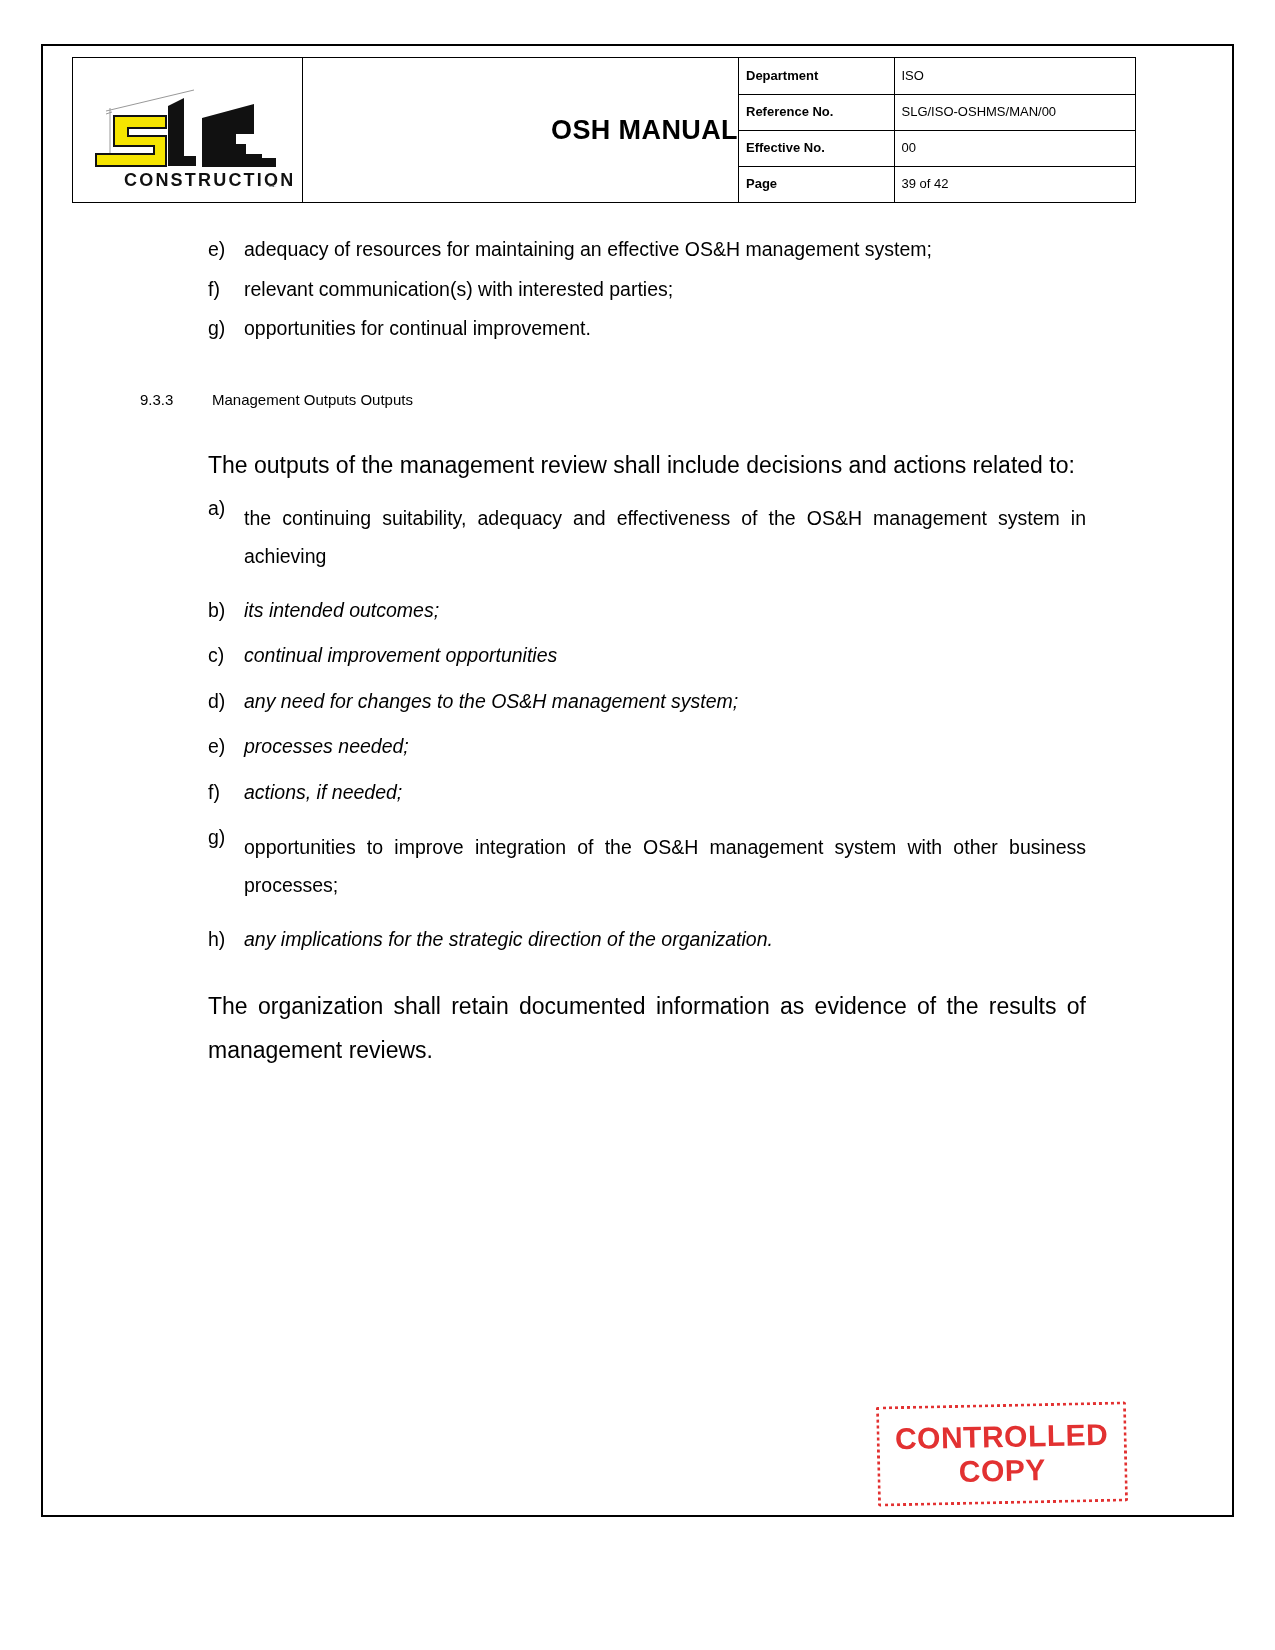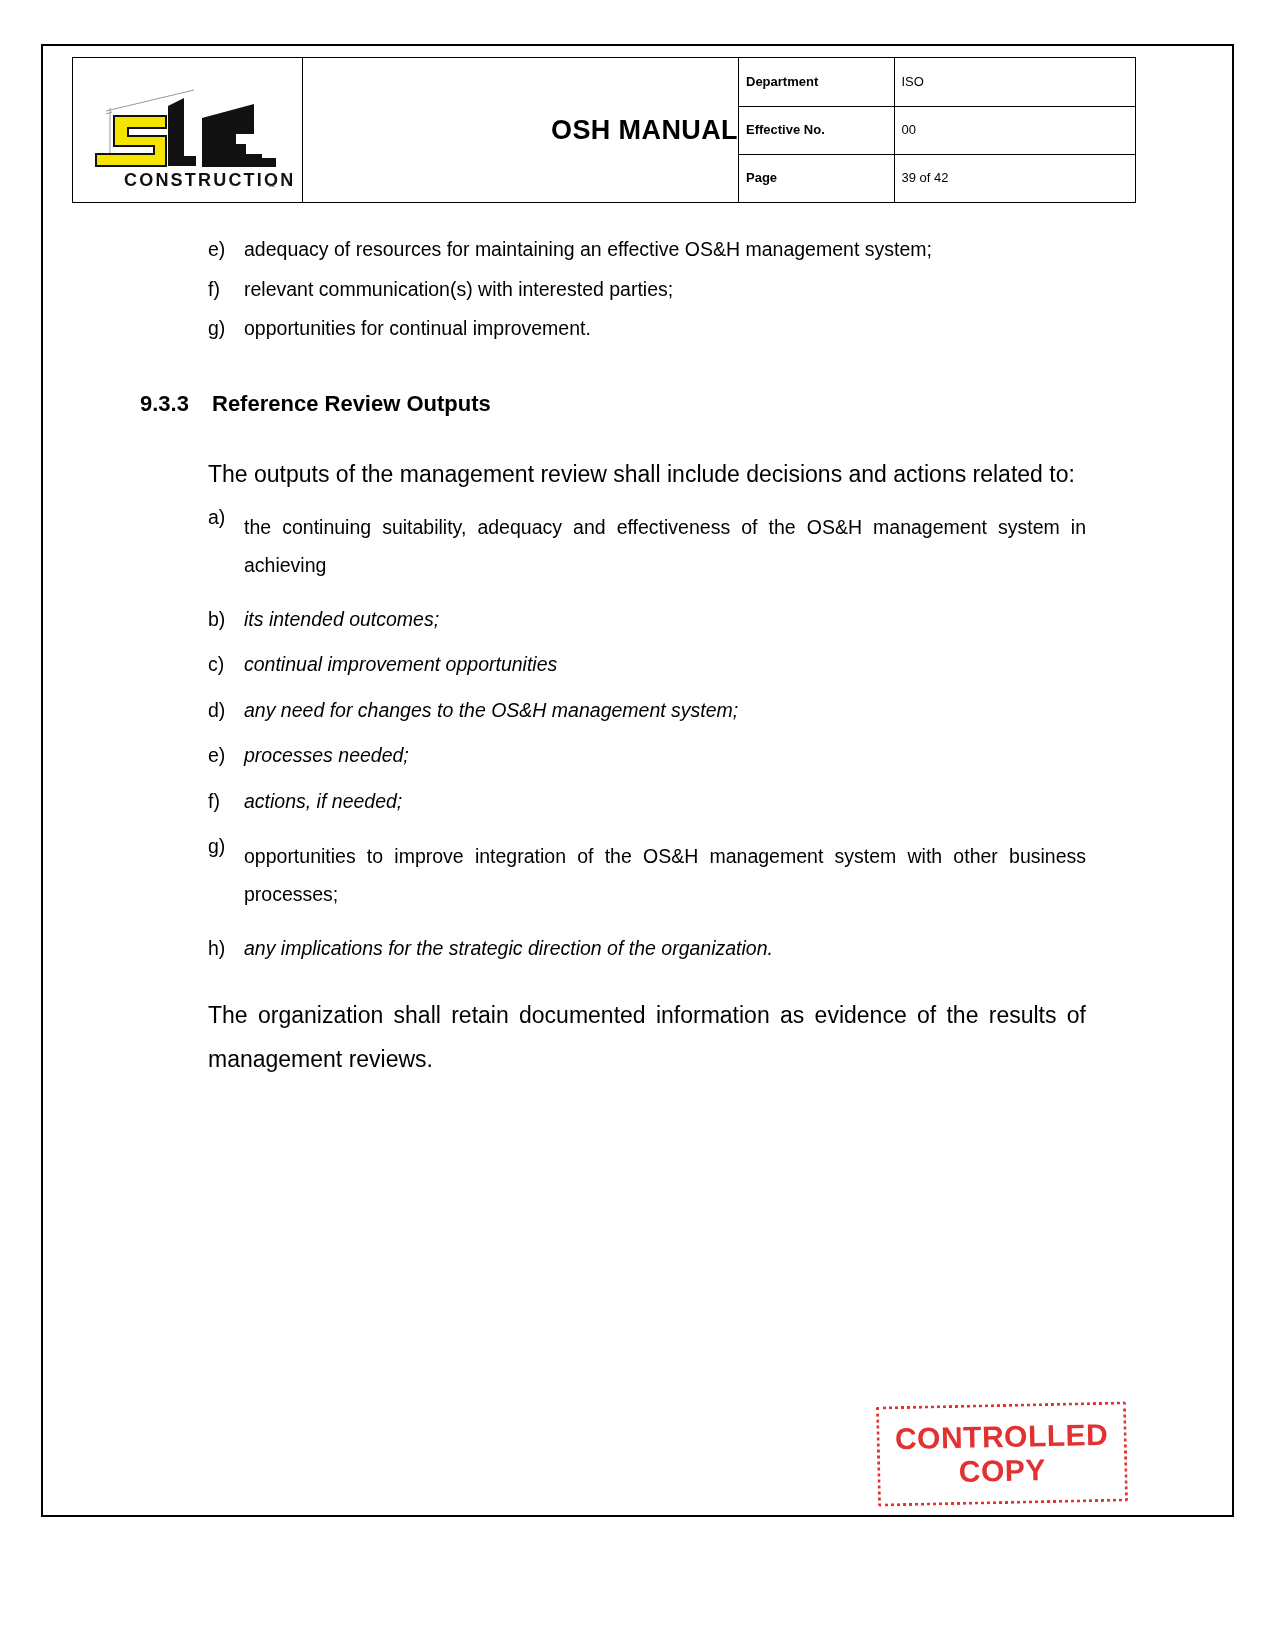--- a/index.html
+++ b/index.html
@@ -119,22 +119,22 @@
   .li .txt { flex: 1; }
 
   
   .group-top { margin-left: 208px; width: 900px; }
   .group-top .li { margin-bottom: 20px; }
 
   .heading {
     display: flex;
     margin-left: 140px;
     margin-top: 52px;
-    font-size: 22px;
-    font-weight: bold;
+    font-size: 15px;
+    font-weight: normal;
   }
   .heading .num { width: 72px; flex: none; }
 
   .section {
     margin-left: 208px;
     width: 878px;
     margin-top: 46px;
   }
   .para {
     font-size: 23px;
@@ -223,20 +223,24 @@
 
     <div class="title-cell">
       <div class="doc-title">OSH MANUAL</div>
     </div>
 
     <table class="meta-table">
       <tbody>
         <tr>
           <td class="k">Department</td>
           <td class="v">ISO</td>
+        </tr>
+        <tr>
+          <td class="k">Reference No.</td>
+          <td class="v">SLG/ISO-OSHMS/MAN/00</td>
         </tr>
         <tr>
           <td class="k">Effective No.</td>
           <td class="v">00</td>
         </tr>
         <tr>
           <td class="k">Page</td>
           <td class="v">39 of 42</td>
         </tr>
       </tbody>
@@ -255,21 +259,21 @@
         <span class="txt">relevant communication(s) with interested parties;</span>
       </div>
       <div class="li">
         <span class="marker">g)</span>
         <span class="txt">opportunities for continual improvement.</span>
       </div>
     </div>
 
     <div class="heading">
       <span class="num">9.3.3</span>
-      <span>Reference Review Outputs</span>
+      <span>Management Outputs Outputs</span>
     </div>
 
     <div class="section">
 
       <div class="para">The outputs of the management review shall include decisions and actions related to:</div>
 
       <div class="list-block alpha-list">
         <div class="li">
           <span class="marker">a)</span>
           <span class="txt justify">the continuing suitability, adequacy and effectiveness of the OS&amp;H management system in achieving</span>

